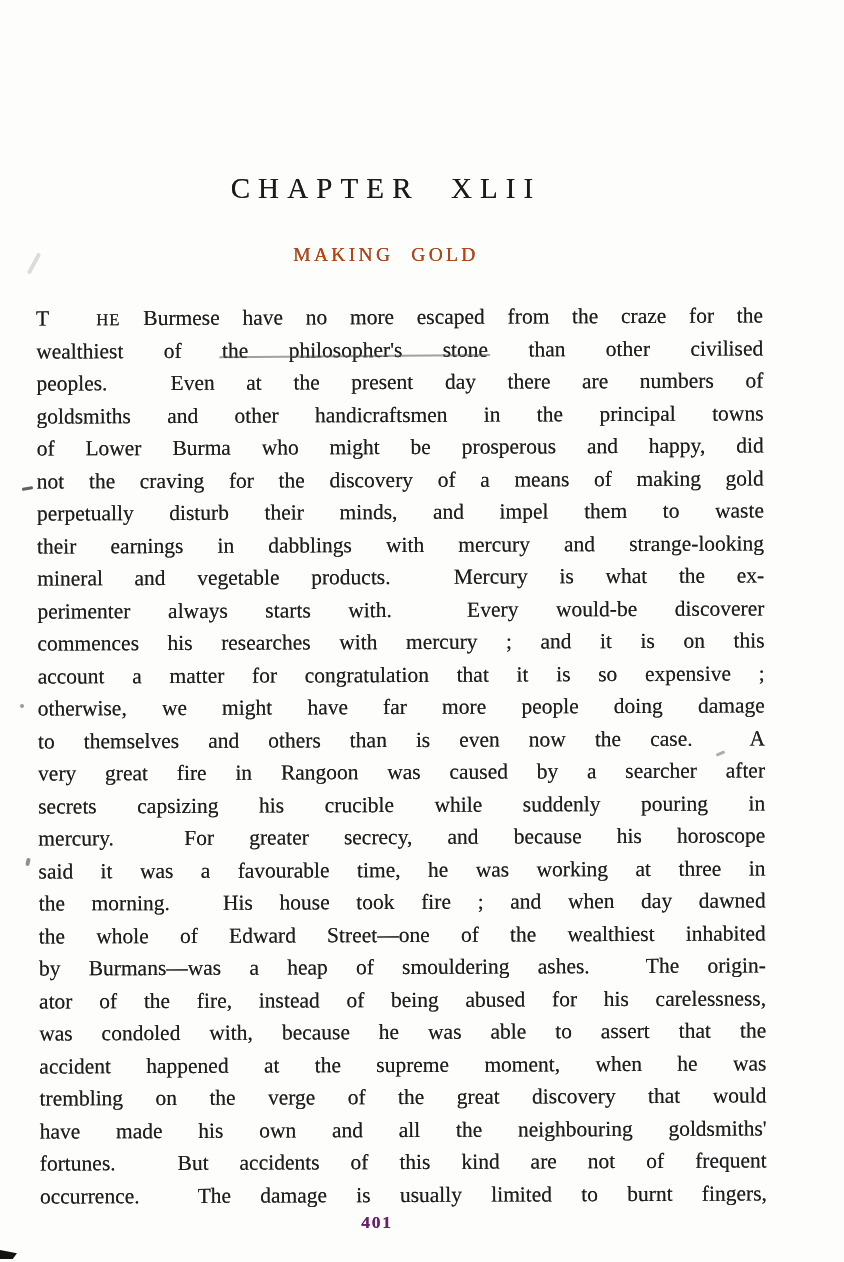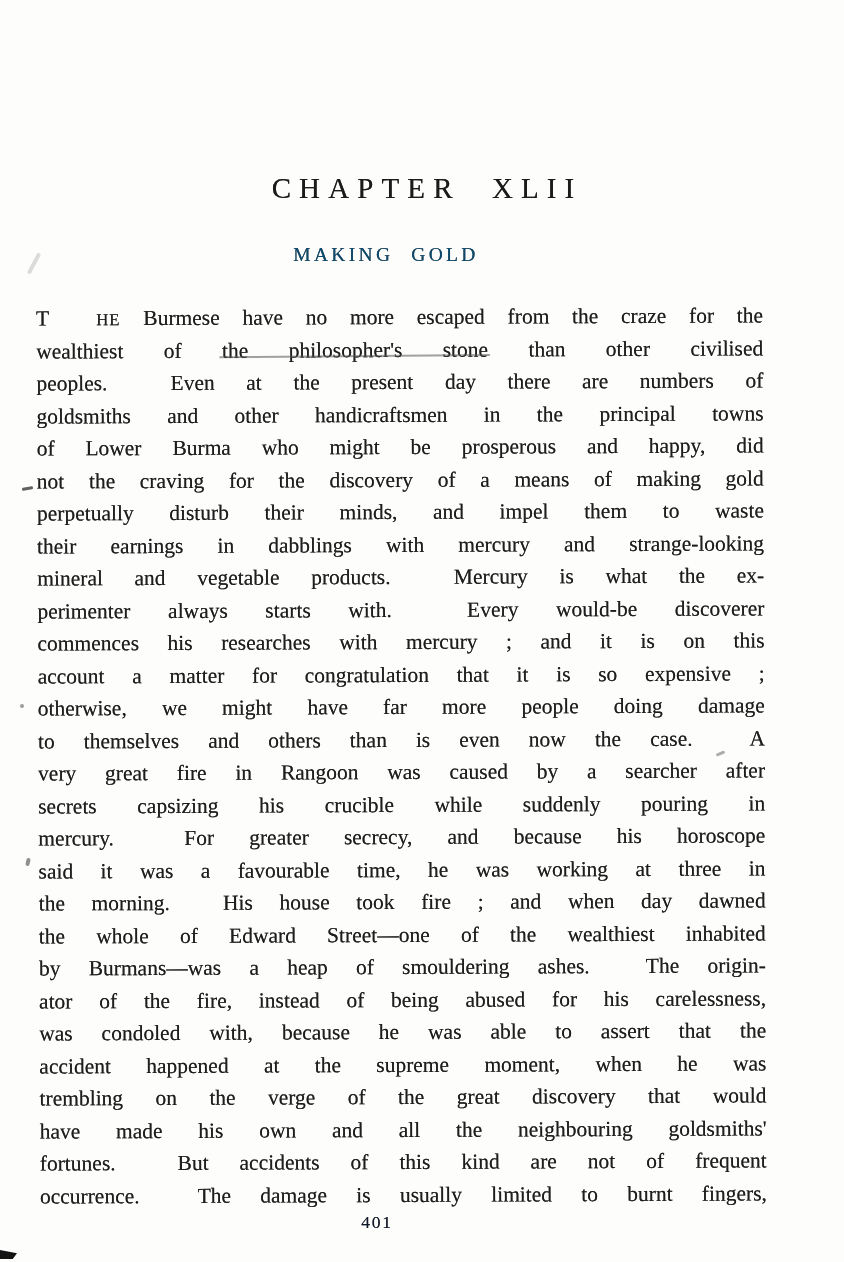--- a/index.html
+++ b/index.html
@@ -22,34 +22,33 @@
     left: 0;
     width: 772px;
     margin: 0;
     text-align: center;
     font-size: 29px;
     font-weight: 400;
     letter-spacing: 0.28em;
     word-spacing: 0.55em;
     color: #1b1b1b;
     text-shadow: 0 0 0.6px rgba(25,25,25,0.8);
-    padding-left: 41px;
   }
   .section-heading {
     position: absolute;
     top: 244px;
     left: 0;
     width: 772px;
     margin: 0;
     text-align: center;
     font-size: 19.5px;
     font-weight: 400;
     letter-spacing: 0.17em;
     word-spacing: 0.5em;
-    color: #0c4a6e;
+    color: #c2410c;
     text-shadow: 0 0 0.5px rgba(25,25,25,0.8);
   }
   .body-text {
     position: absolute;
     top: 301px;
     left: 36px;
     width: 727px;
     font-size: 21.5px;
     line-height: 32.5px;
     transform: rotate(-0.25deg);
@@ -82,22 +81,23 @@
     border-radius: 2px;
   }
   .page-number {
     position: absolute;
     top: 1212px;
     left: 0;
     width: 754px;
     text-align: center;
     font-size: 17.5px;
     letter-spacing: 0.1em;
-    color: #0f172a;
+    color: #701a75;
     text-shadow: 0 0 0.5px rgba(30,30,30,0.7);
+    font-weight: bold;
   }
   .artifact {
     position: absolute;
     pointer-events: none;
   }
   .artifact-corner {
     left: 0; top: 1250px;
     width: 17px; height: 9px;
     background: #131313;
     border-radius: 0 4px 4px 0;

